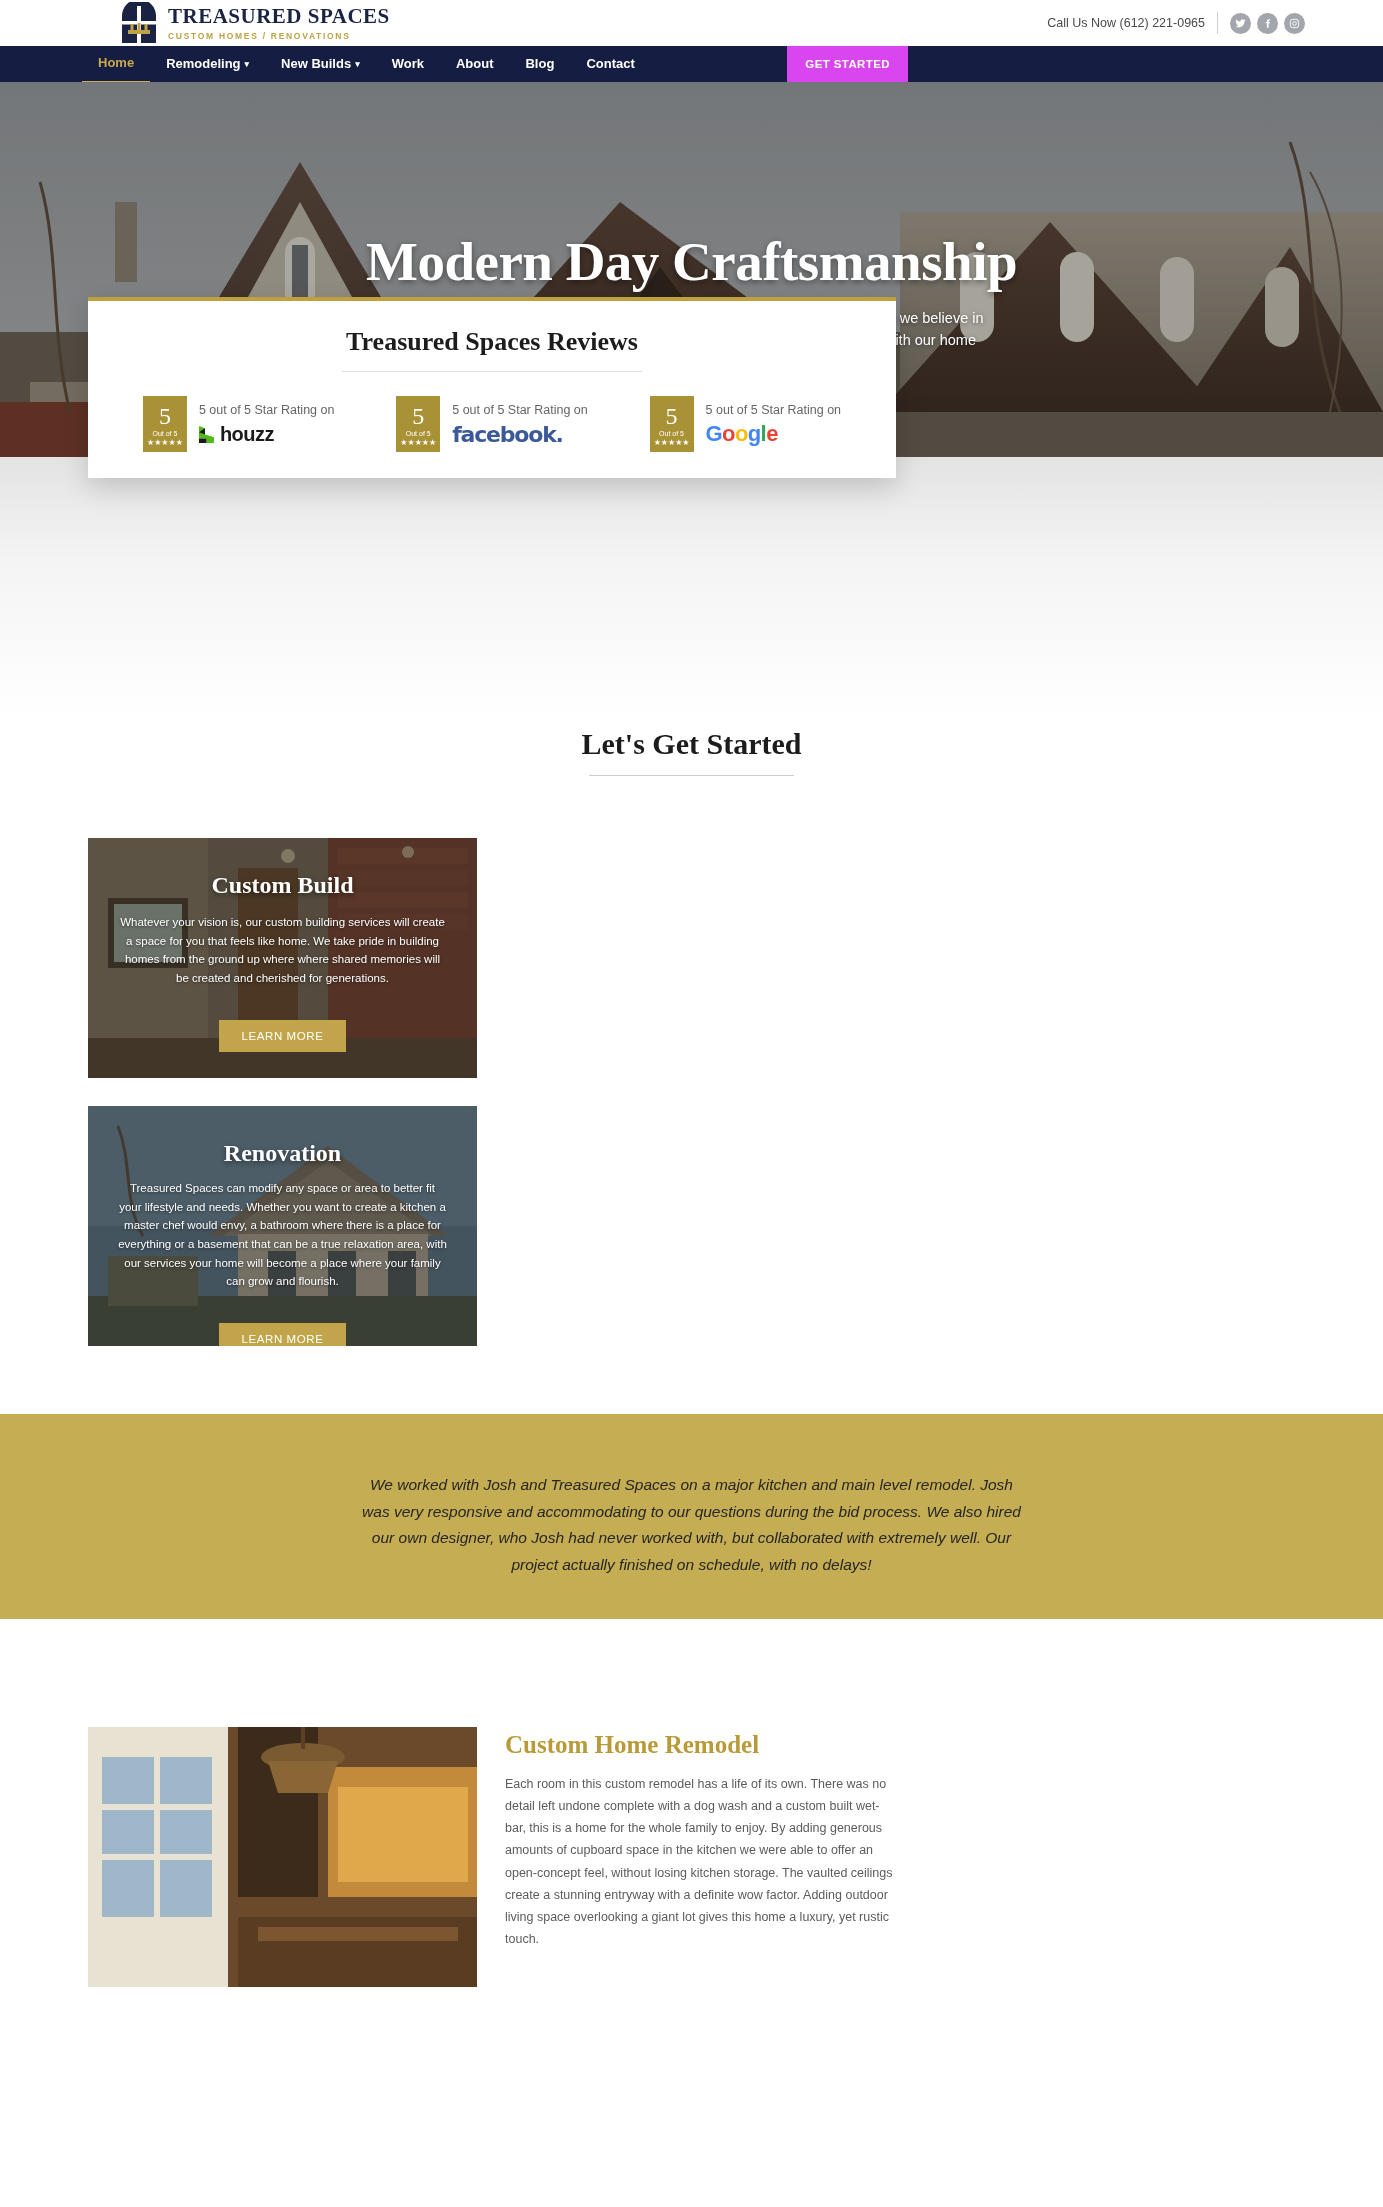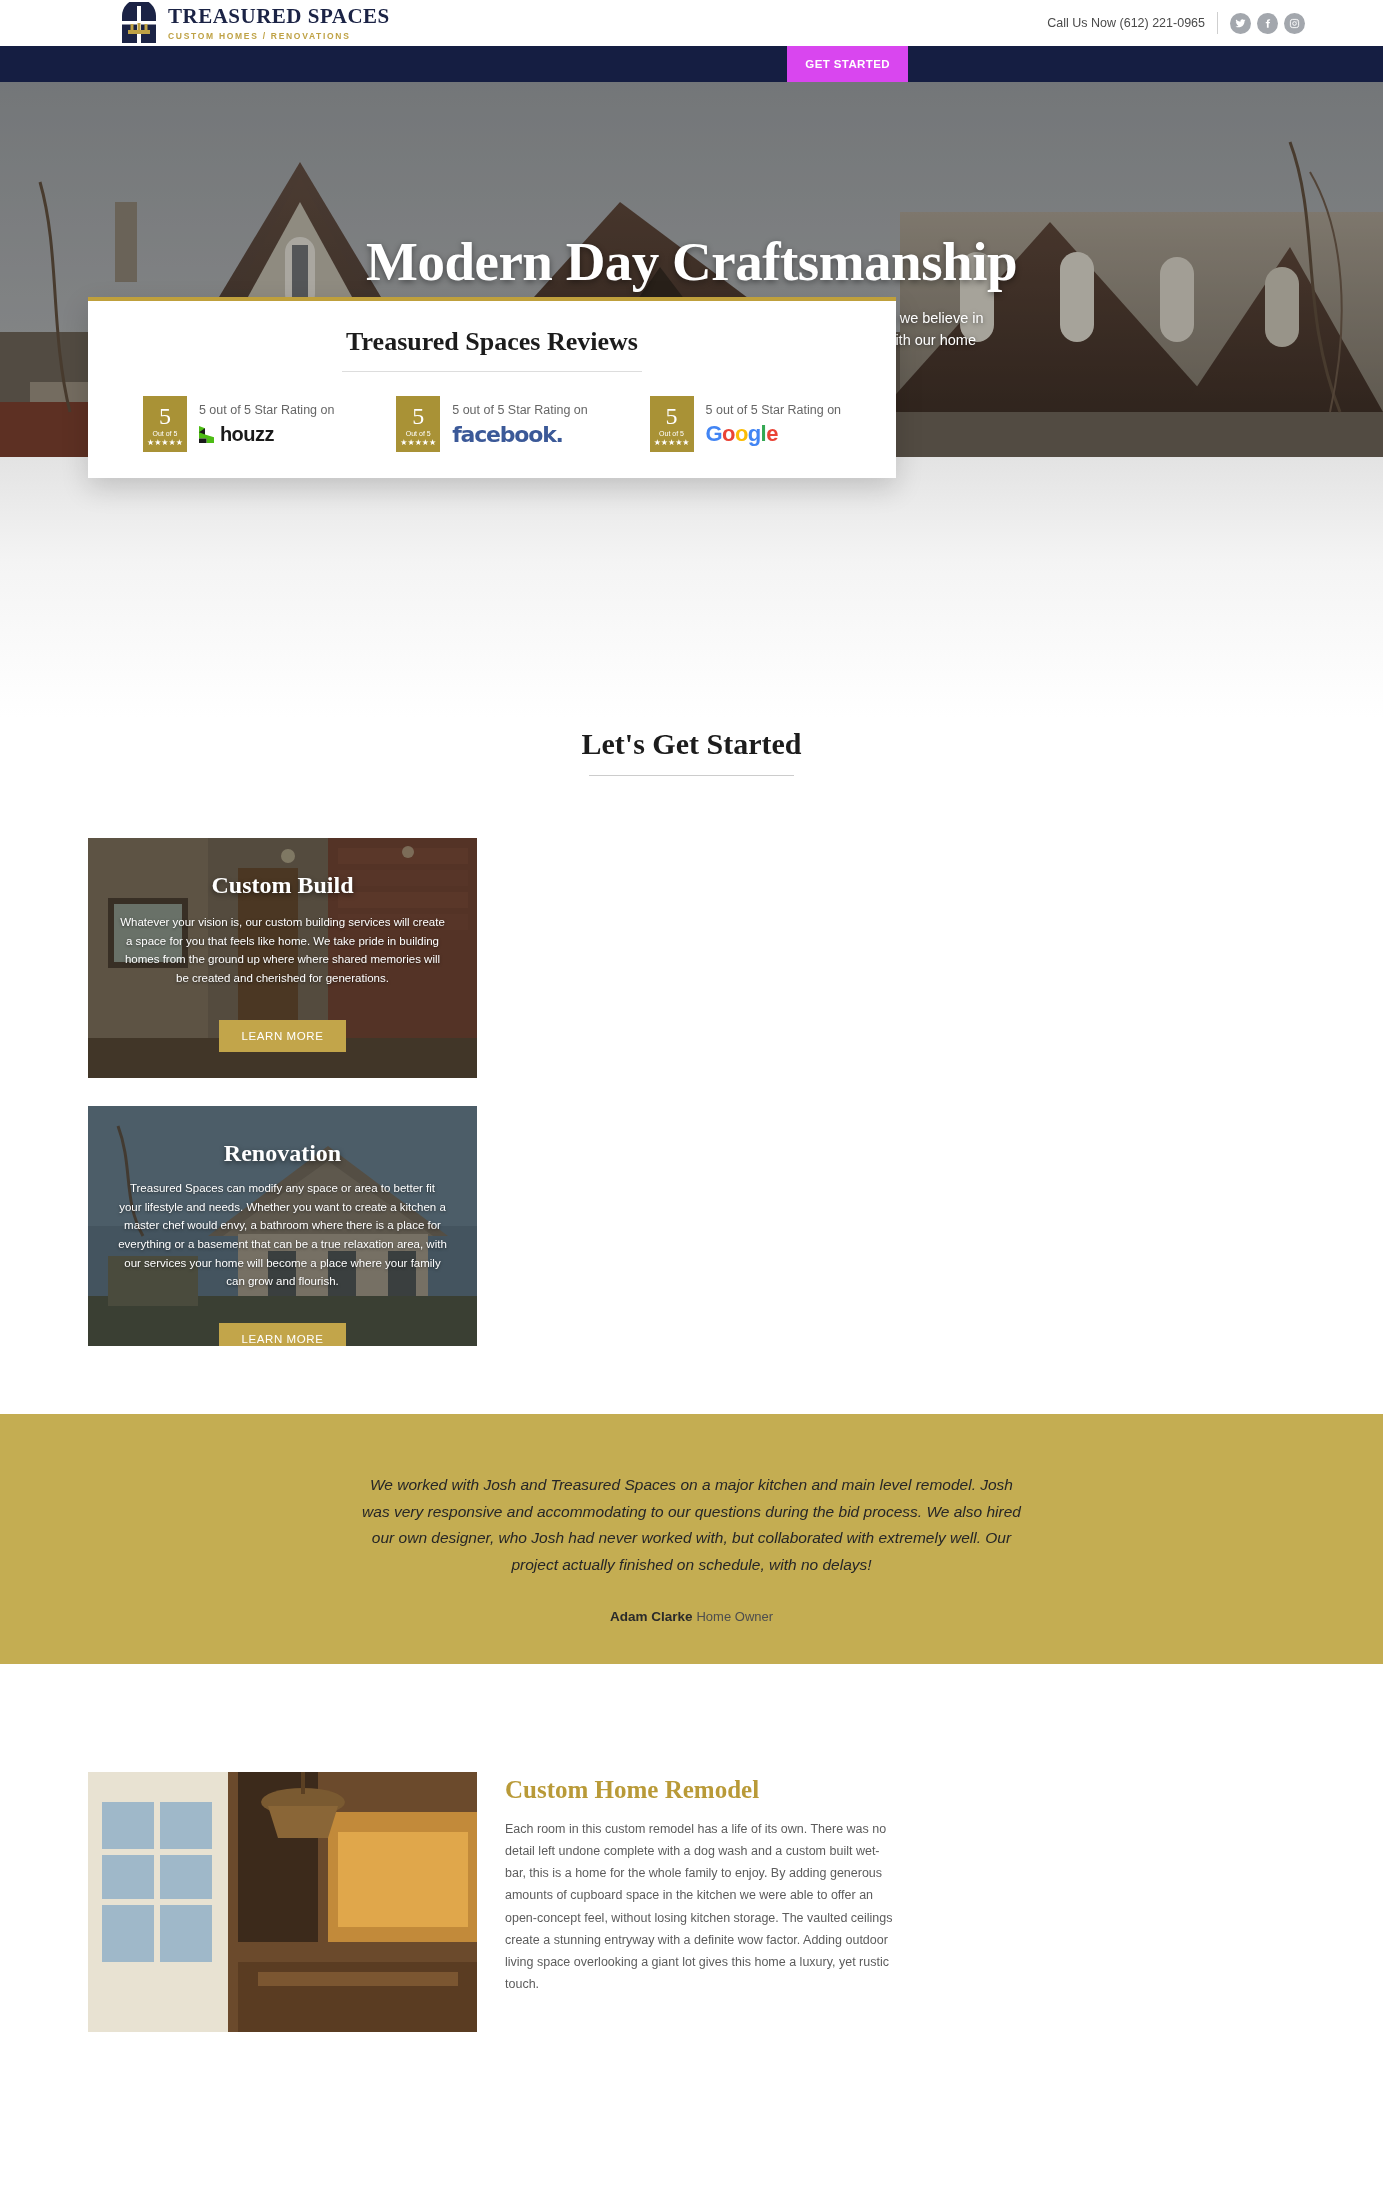--- a/index.html
+++ b/index.html
@@ -265,20 +265,29 @@
               <rect x="3" y="3" width="18" height="18" rx="5"></rect>
               <circle cx="12" cy="12" r="4"></circle>
               <circle cx="17.5" cy="6.5" r="1.1" fill="#fff" stroke="none"></circle>
             </svg>
         </div>
       </div>
     </div>
   </div>
 
   <div class="nav">
+    <div class="nav-inner">
+      <div class="nav-item active"><span>Home</span></div>
+      <div class="nav-item"><span>Remodeling</span><span class="caret">▾</span></div>
+      <div class="nav-item"><span>New Builds</span><span class="caret">▾</span></div>
+      <div class="nav-item"><span>Work</span></div>
+      <div class="nav-item"><span>About</span></div>
+      <div class="nav-item"><span>Blog</span></div>
+      <div class="nav-item"><span>Contact</span></div>
+    </div>
     <div class="get-started">GET STARTED</div>
   </div>
 
   <div class="hero">
     <svg class="hero-img" viewBox="0 0 1383 375" preserveAspectRatio="none">
       <defs>
         <linearGradient id="sky" x1="0" y1="0" x2="0" y2="1">
           <stop offset="0" stop-color="#9aa0a6"></stop>
             <stop offset="1" stop-color="#b9bcc0"></stop>
         </linearGradient>
@@ -442,23 +451,20 @@
         <div class="card-title">Renovation</div>
         <div class="card-copy">Treasured Spaces can modify any space or area to better fit your lifestyle and needs. Whether you want to create a kitchen a master chef would envy, a bathroom where there is a place for everything or a basement that can be a true relaxation area, with our services your home will become a place where your family can grow and flourish.</div>
         <div class="card-btn">LEARN MORE</div>
       </div>
     </div>
 
   </div>
 
   <div class="industry">
     <div class="quote">We worked with Josh and Treasured Spaces on a major kitchen and main level remodel. Josh was very responsive and accommodating to our questions during the bid process. We also hired our own designer, who Josh had never worked with, but collaborated with extremely well. Our project actually finished on schedule, with no delays!</div>
-    <div class="quote-author">
-      <b>Adam Clarke</b><span>Home Owner</span>
-    </div>
   </div>
 
   <div class="inspired">
     <div class="insp-grid">
       <div class="insp-img">
         <svg viewBox="0 0 389 260" preserveAspectRatio="none">
           <rect width="389" height="260" fill="#dfd6c0"></rect>
           <rect x="0" y="0" width="140" height="260" fill="#e8e2d2"></rect>
           <rect x="14" y="30" width="110" height="160" fill="#9fb8c9"></rect>
           <g stroke="#e8e2d2" stroke-width="6">

